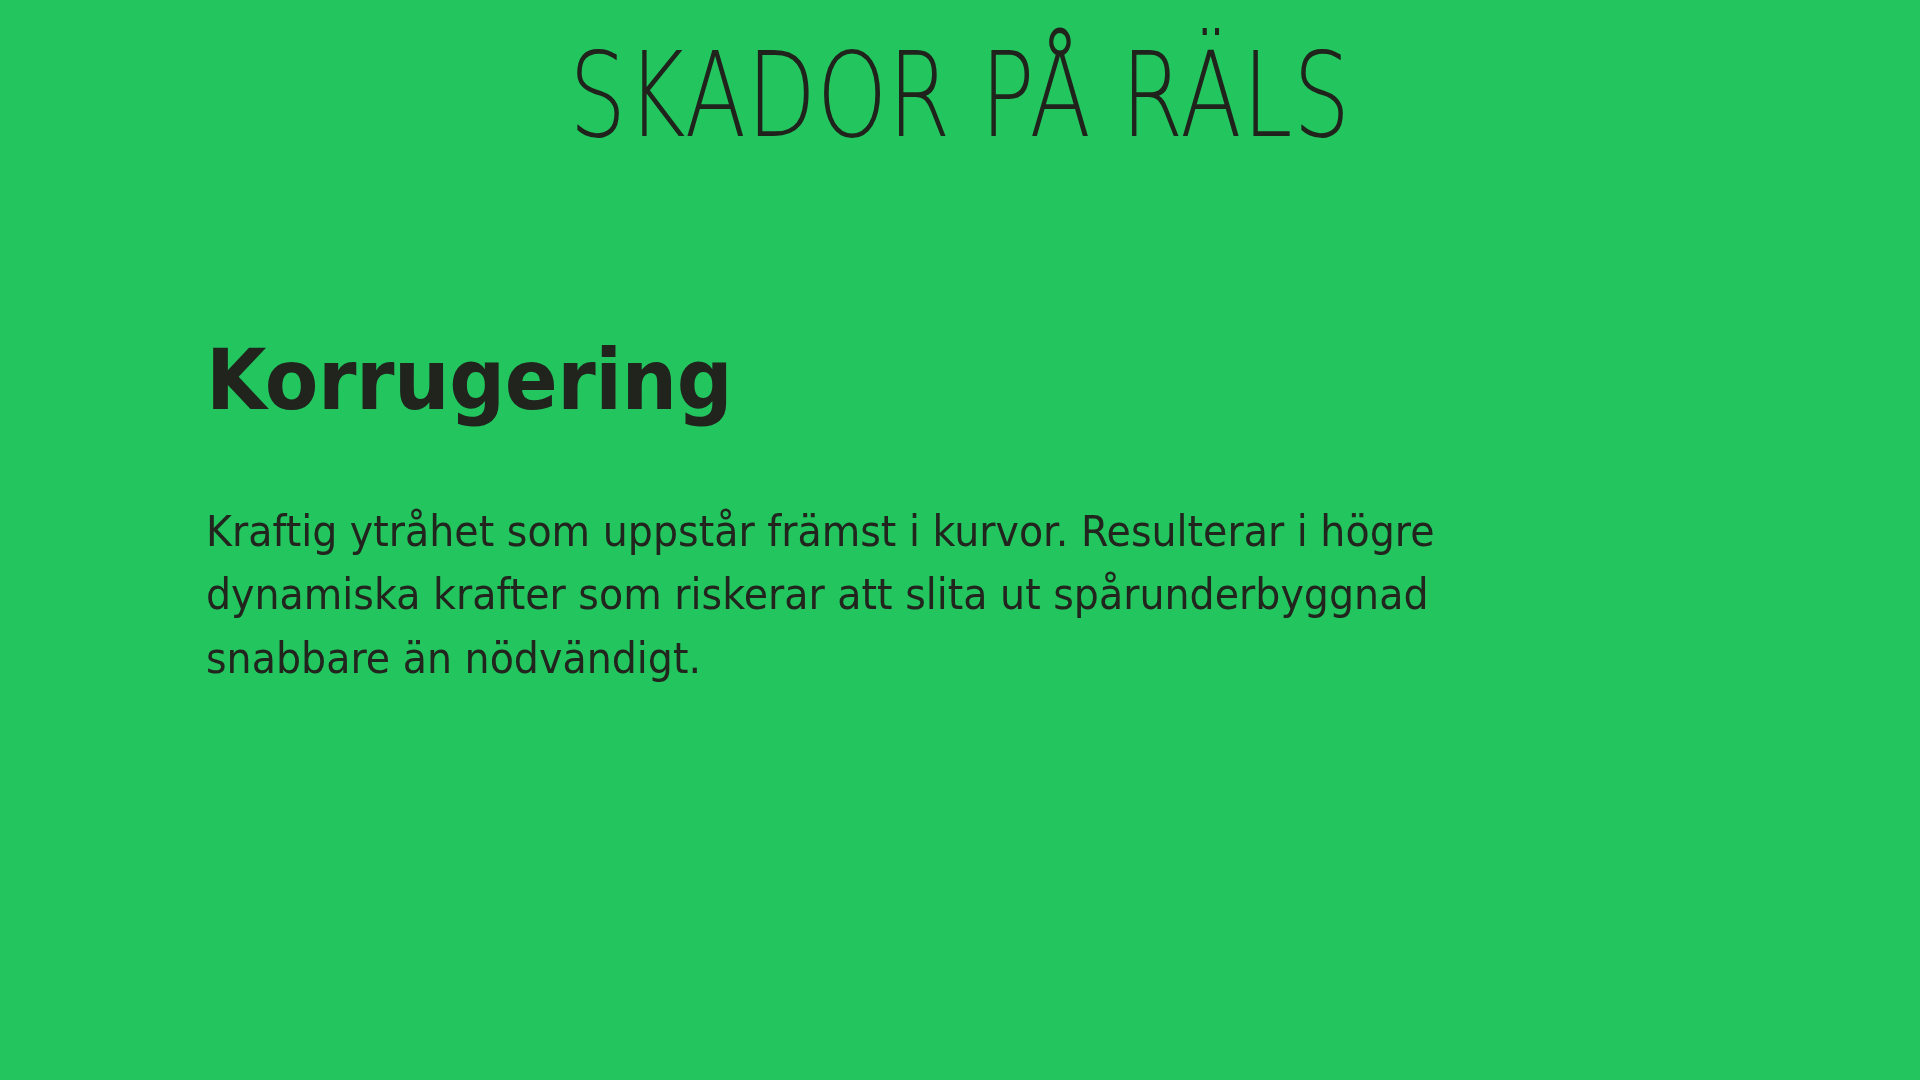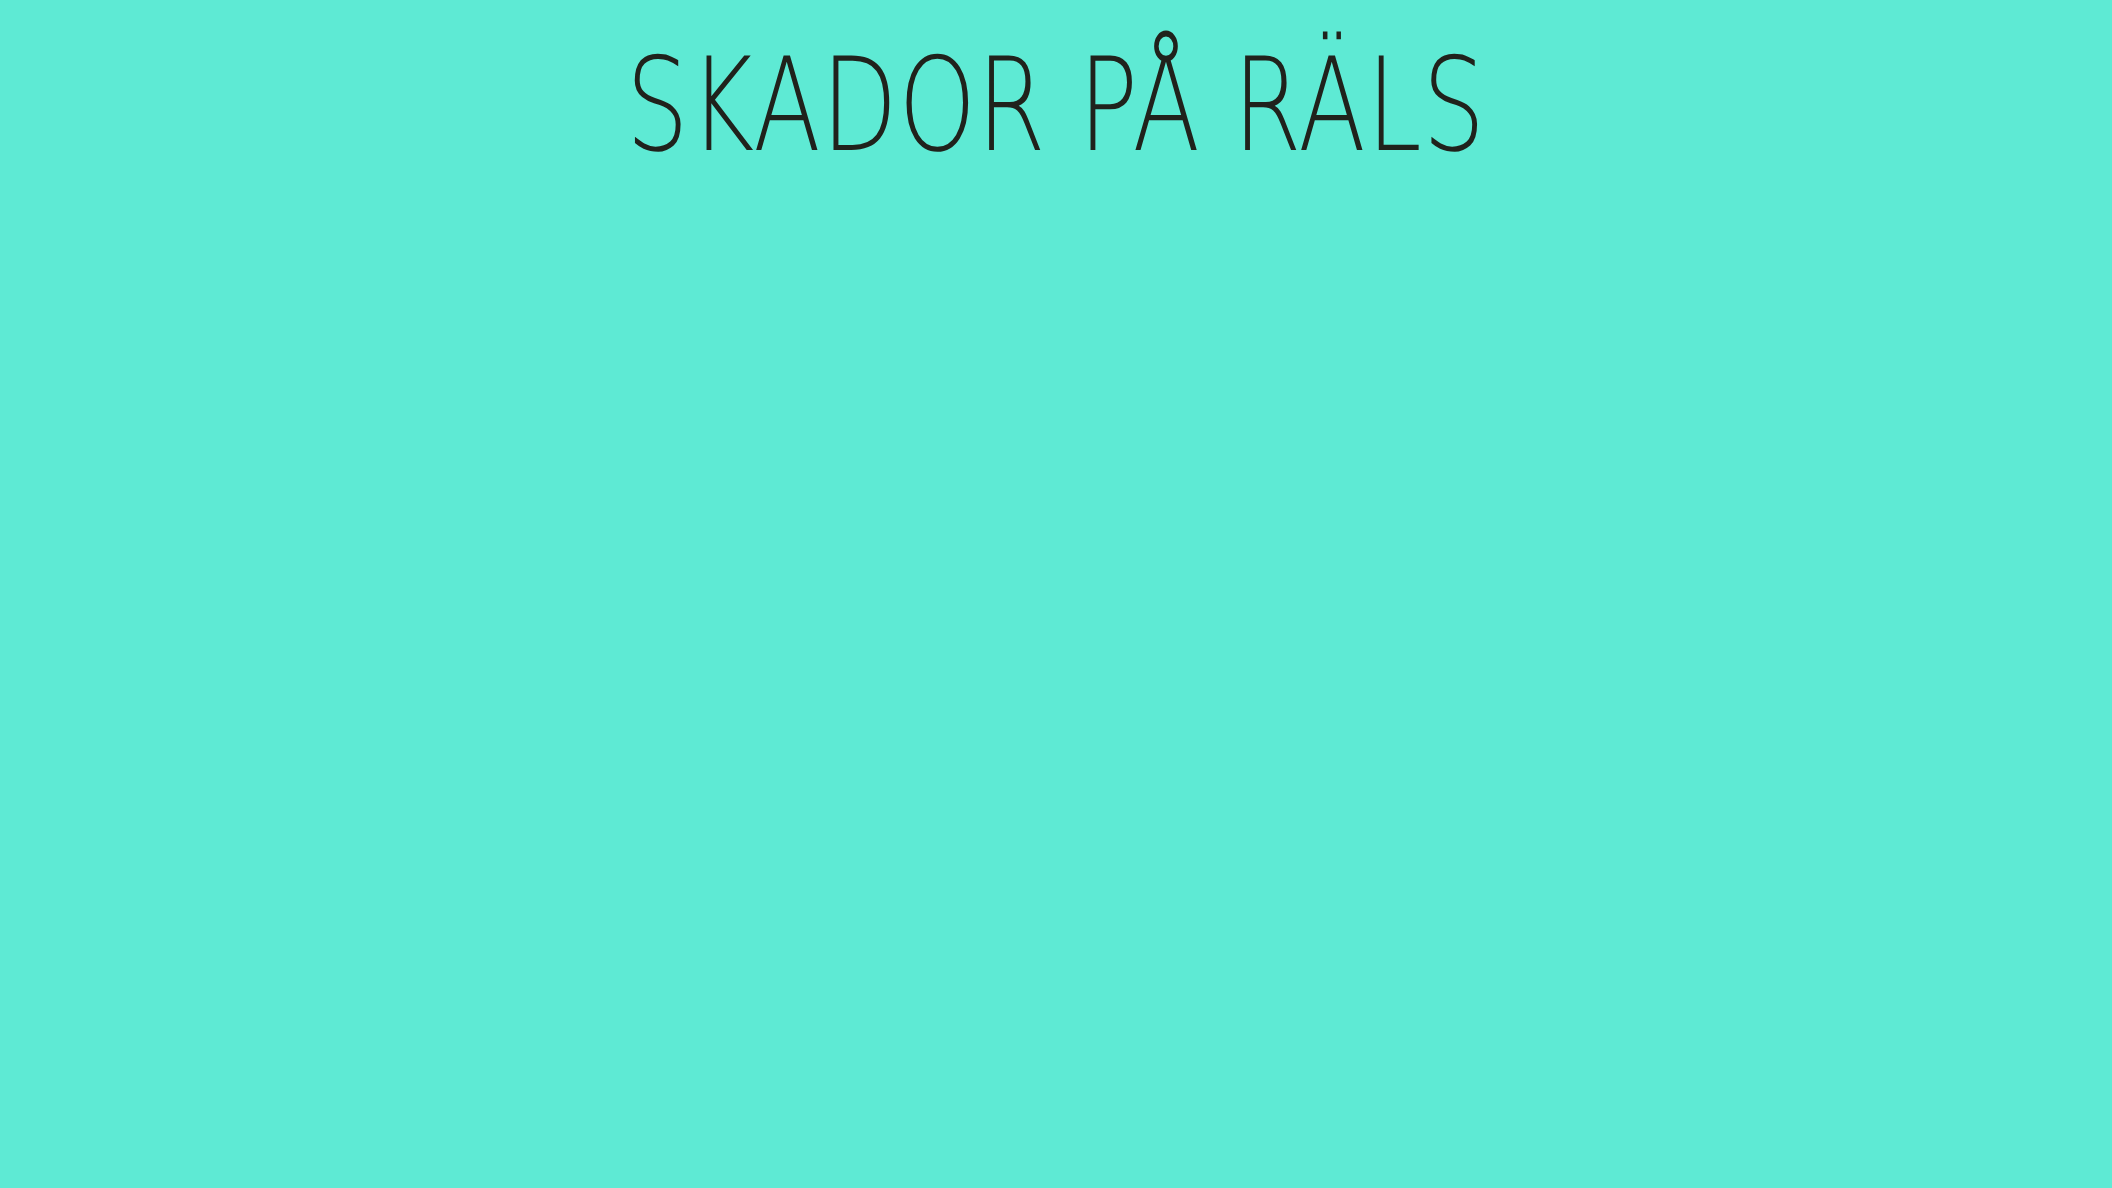--- a/index.html
+++ b/index.html
@@ -64,18 +64,22 @@
     letter-spacing: 0px;
     color: #22241e;
     max-width: 1430px;
     transform: scaleX(0.92);
     transform-origin: 0 0;
   }
 </style>
 </head>
 <body style="background: rgb(234, 238, 146);">
 
-<div class="slide" style="background: #5eead4;">
+<div class="slide" style="background: #22c55e;">
 
   <div class="slide-title">SKADOR PÅ RÄLS</div>
 
+  <div class="content-block">
+    <h2 class="content-heading">Korrugering</h2>
+    <p class="content-body">Kraftig ytråhet som uppstår främst i kurvor. Resulterar i högre dynamiska krafter som riskerar att slita ut spårunderbyggnad snabbare än nödvändigt.</p>
+  </div>
 
 </div>
 
 </body></html>

